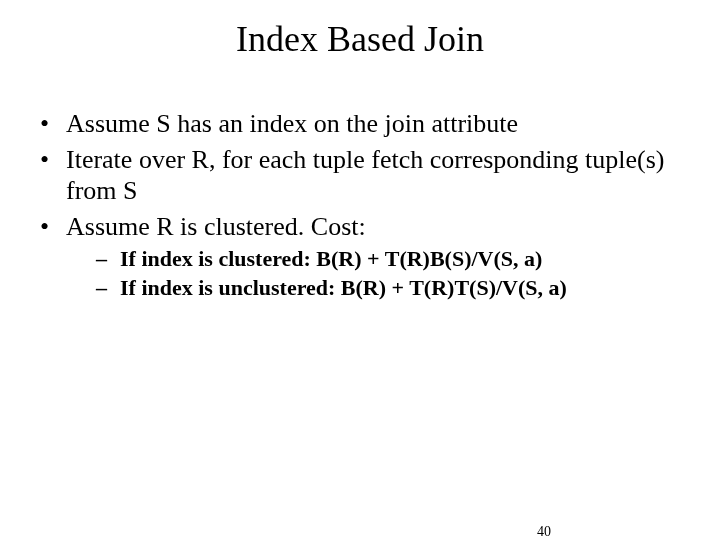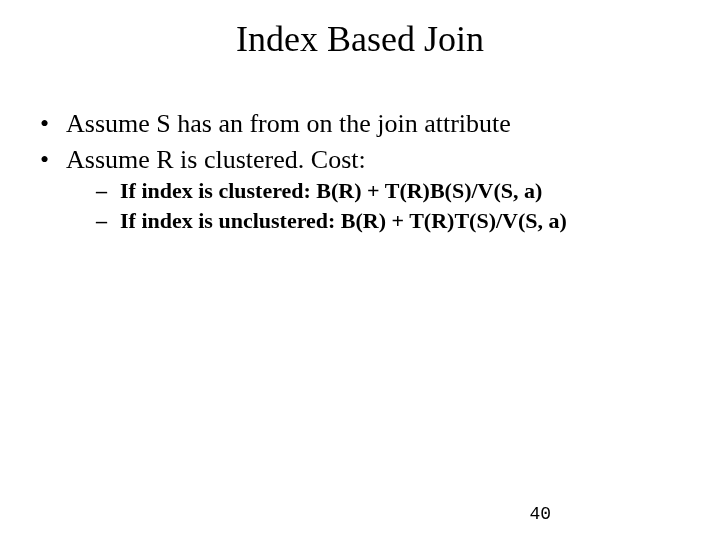--- a/index.html
+++ b/index.html
@@ -72,37 +72,40 @@
     top: 0;
   }
   .join-sym {
     display: inline-block;
     vertical-align: -2px;
     margin: 0 6px 0 4px;
   }
   .page-num {
     position: absolute;
     right: 28px;
-    bottom: 16px;
-    font-family: Liberation Mono, monospace;
-    font-size: 18px;
+    bottom: 0;
+    font-family: Liberation Serif, serif;
+    font-size: 14px;
     color: #000;
   }
 </style>
 </head>
 <body>
 
 <div class="slide">
 
   <div class="title">Index Based Join</div>
 
   <div class="body">
     <ul class="lvl1">
       <li>
-        <span>Assume S has an from on the join attribute</span>
+        <span>Assume S has an index on the join attribute</span>
+      </li>
+      <li>
+        <span>Iterate over R, for each tuple fetch corresponding tuple(s) from S</span>
       </li>
       <li>
         <span>Assume R is clustered. Cost:</span>
         <ul class="lvl2">
           <li>
             <span>If index is clustered:  B(R) + T(R)B(S)/V(S, a)</span>
           </li>
           <li>
             <span>If index is unclustered: B(R) + T(R)T(S)/V(S, a)</span>
           </li>

